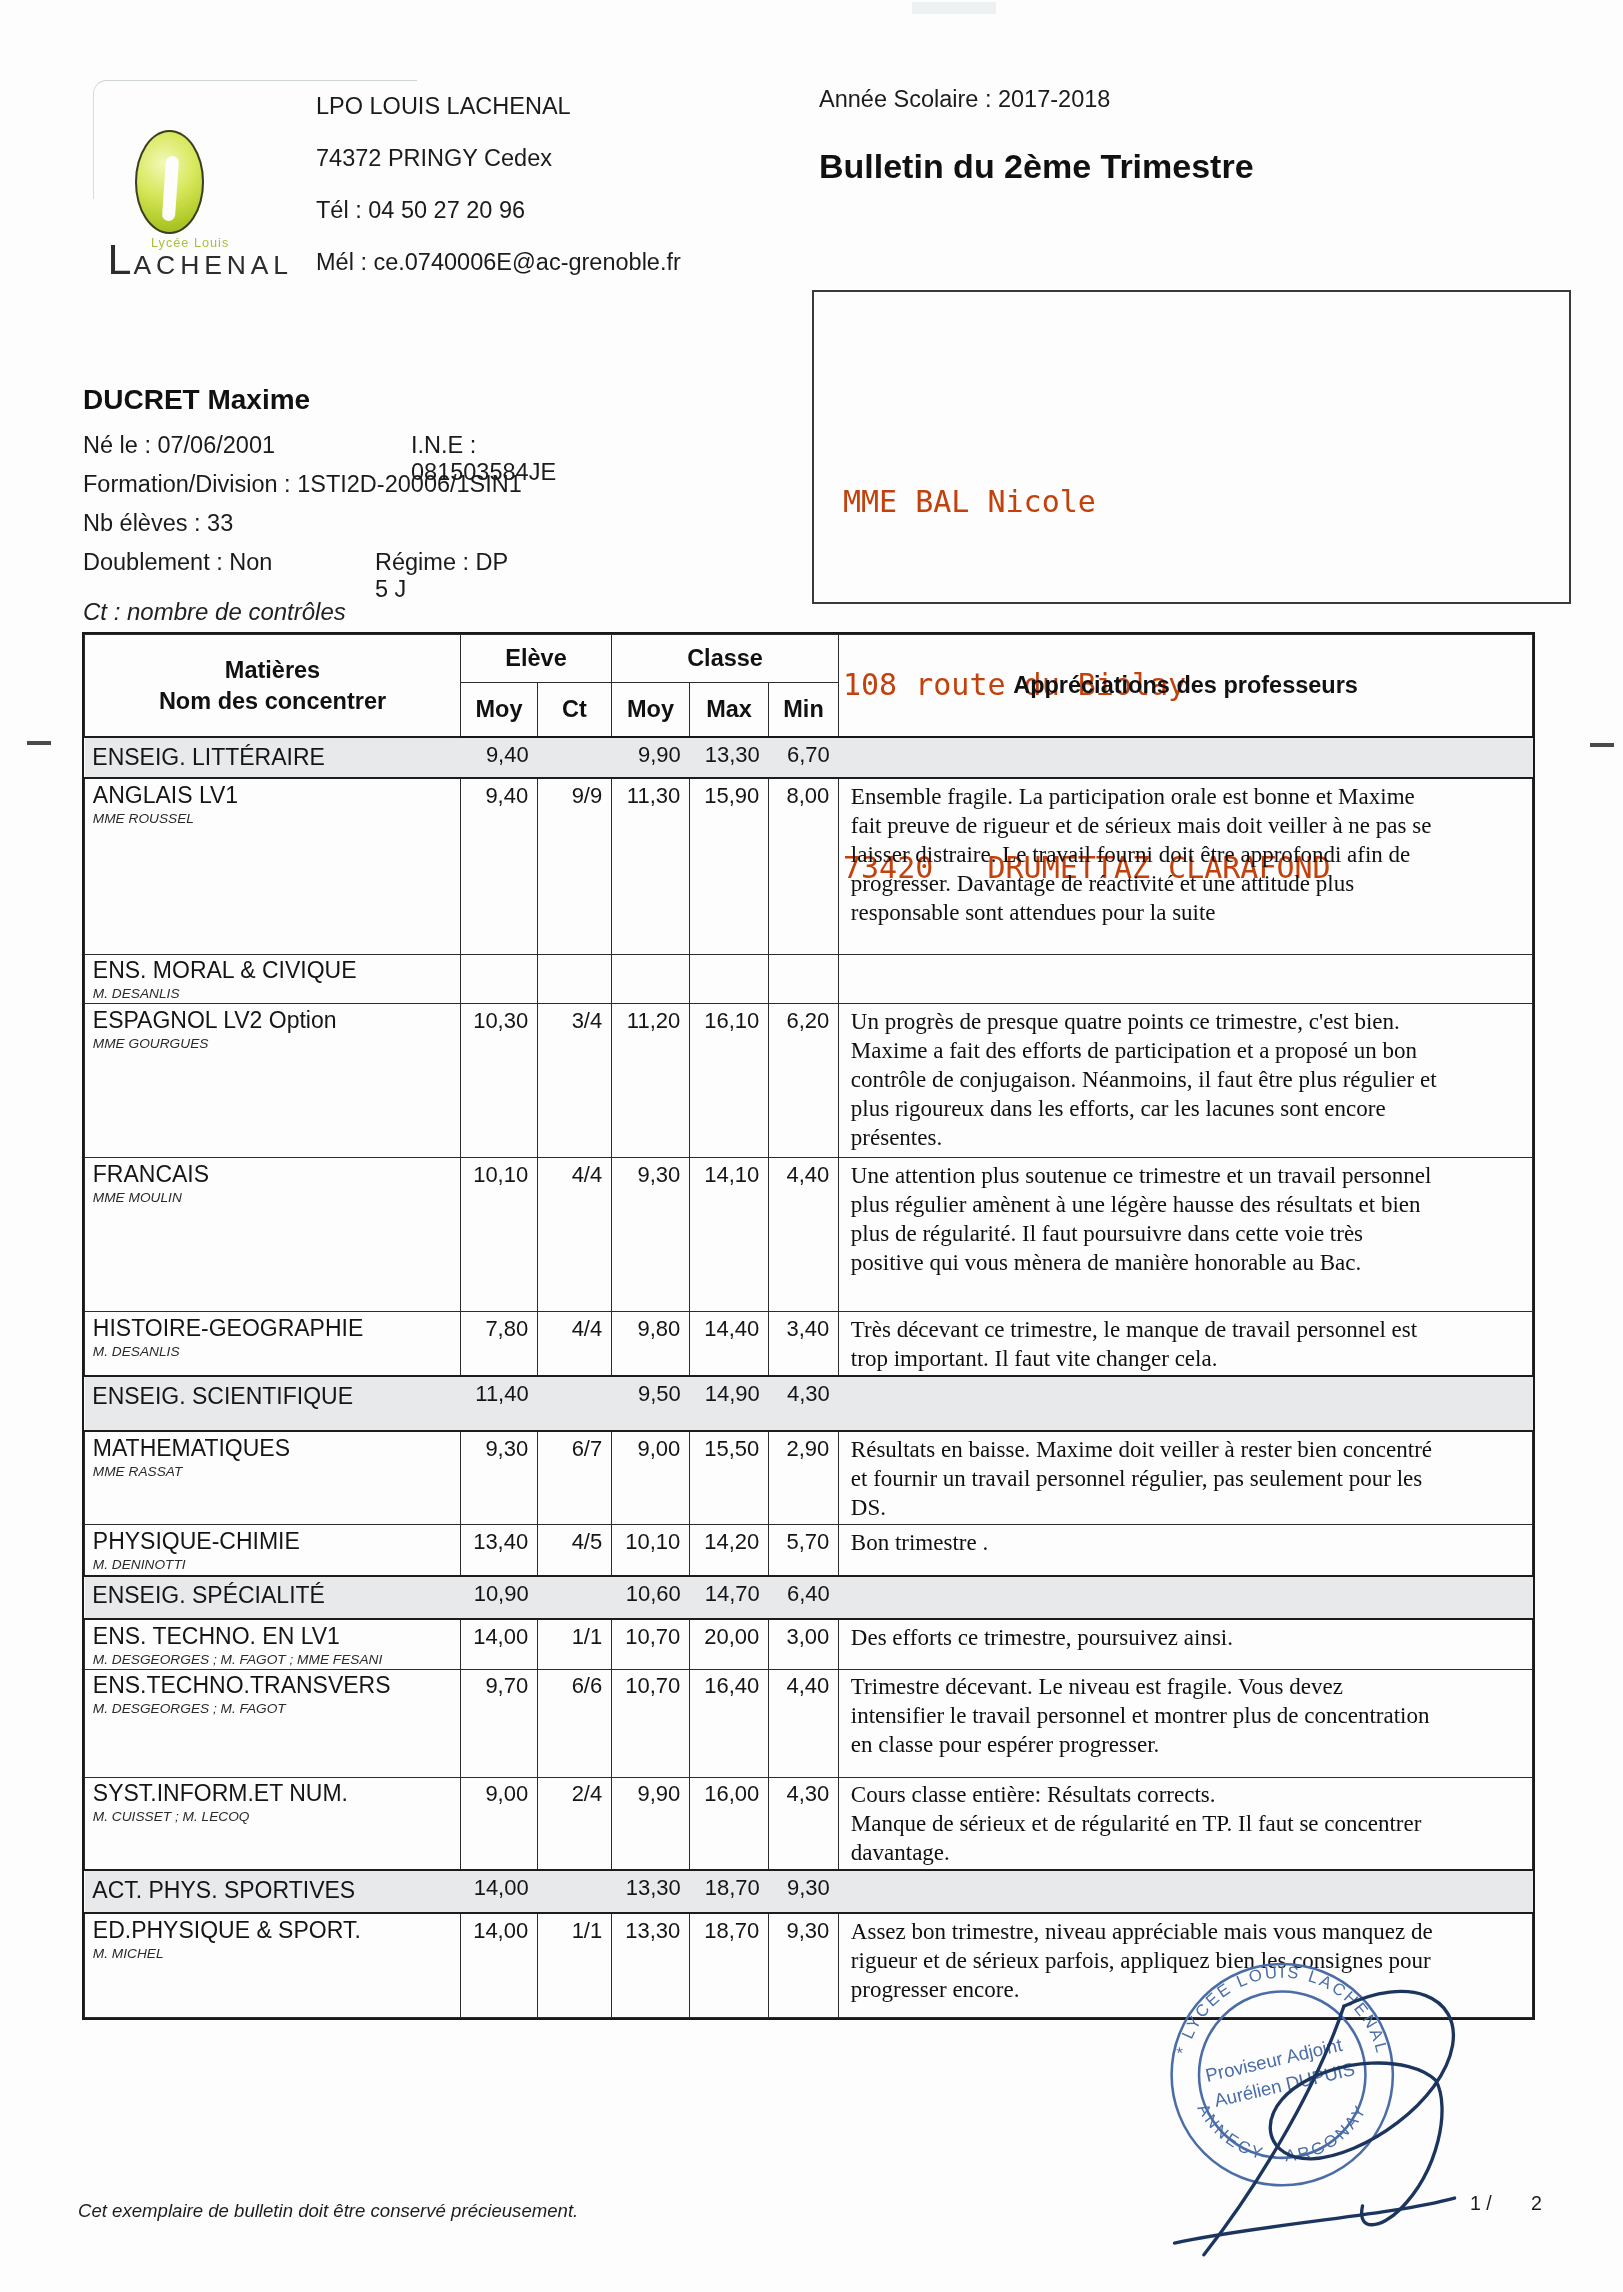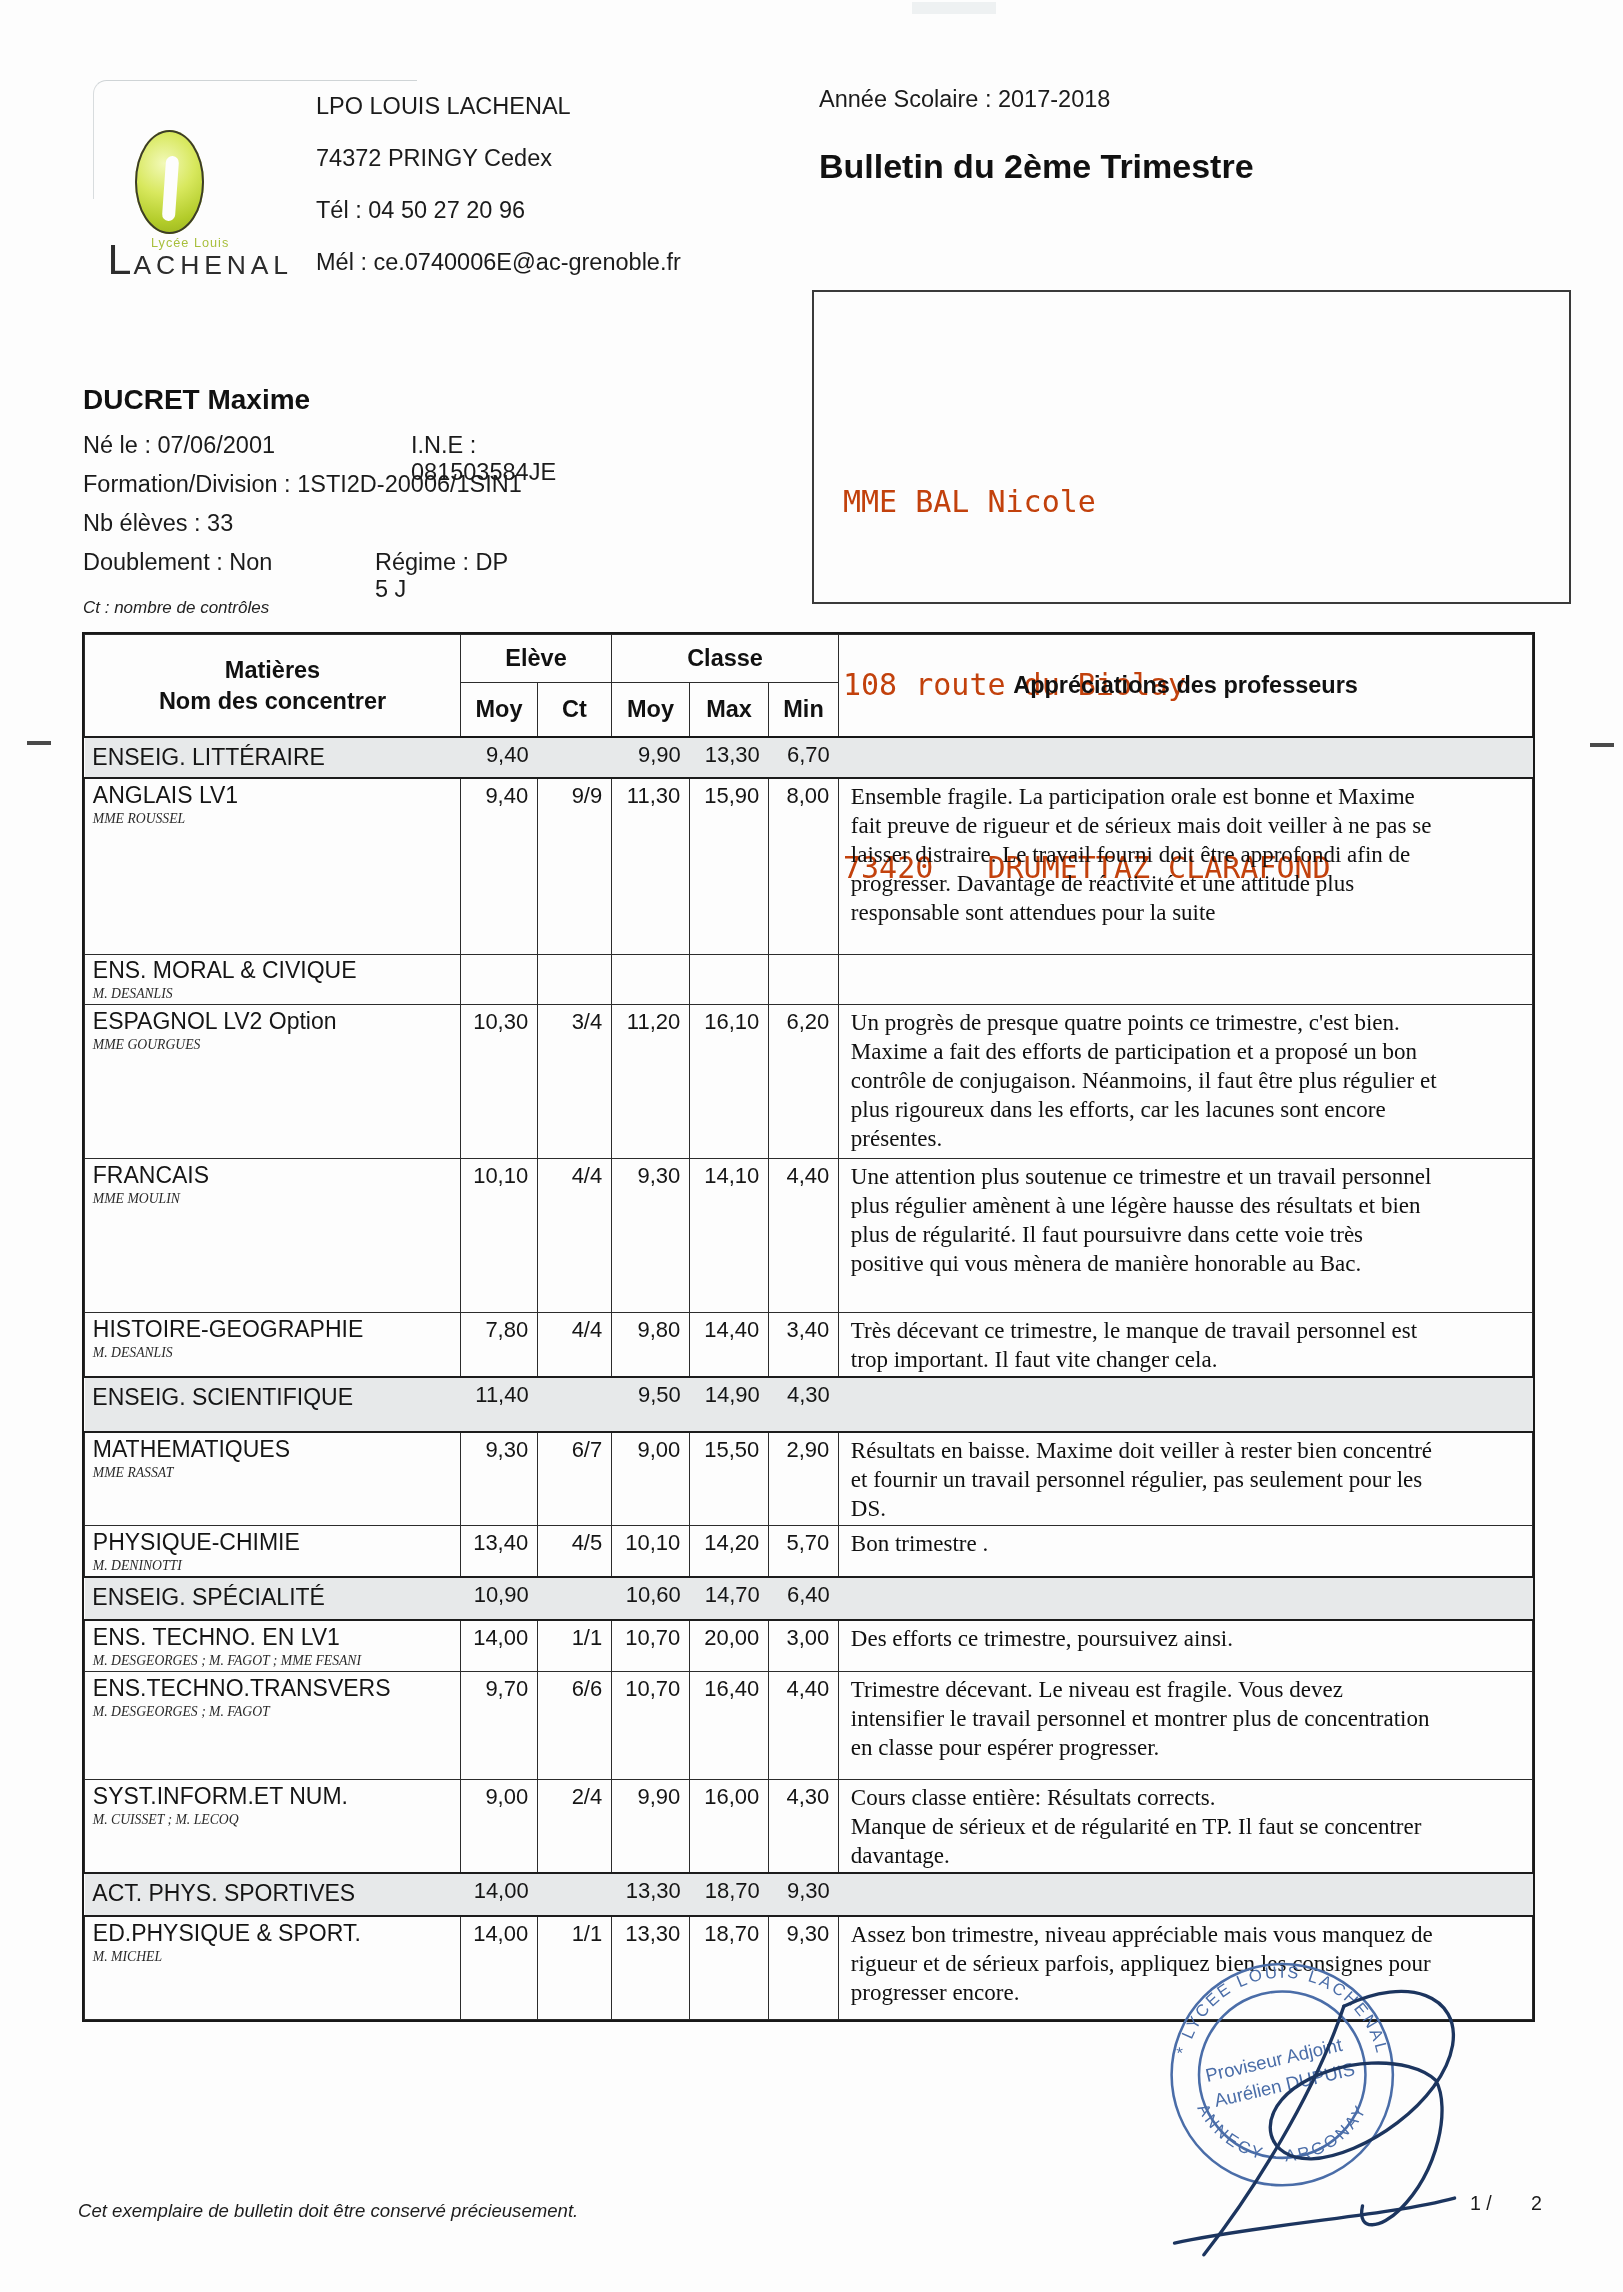--- a/index.html
+++ b/index.html
@@ -26,33 +26,33 @@
   .title{position:absolute;left:819px;top:147px;font-size:34px;font-weight:bold;color:#111;}
   .addr-box{position:absolute;left:812px;top:290px;width:755px;height:310px;border:2px solid #3a3a3a;}
   .addr-lines{position:absolute;left:29px;top:57px;font-family:"DejaVu Sans Mono",monospace;
               font-size:30px;line-height:61px;white-space:pre;color:#c2410c;}
   
   .student{position:absolute;left:83px;top:384px;font-size:23.5px;color:#1b1b1b;}
   .student .name{font-size:28px;font-weight:bold;margin-bottom:15.7px;color:#111;}
   .student .line{position:relative;height:39px;}
   .ine{position:absolute;left:328px;top:0;}
   .regime{position:absolute;left:292px;top:0;}
-  .legend{position:absolute;left:83px;top:598px;font-size:17px;font-style:italic;color:#222;text-align:center;}
+  .legend{position:absolute;left:83px;top:598px;font-size:24px;font-style:italic;color:#222;text-align:center;}
   
   .table-wrap{position:absolute;left:82px;top:632px;width:1449px;border:2.9px solid #191919;}
   table.grades{border-collapse:collapse;table-layout:fixed;width:1449px;}
   .grades th,.grades td{border:1.5px solid #2c2c2c;vertical-align:top;overflow:hidden;}
   .grades thead th{font-size:23.5px;font-weight:bold;text-align:center;vertical-align:middle;color:#111;}
   .grades thead tr.h1 th{height:45px;}
   .grades thead tr.h2 th{height:51px;border-bottom:2.9px solid #161616;}
   th.h-matieres{line-height:31px;}
   th.h-appr{border-bottom:2.9px solid #161616;}
   .c-subj{padding:2.9px 5.9px 2px 7.8px;}
   .subj-name{font-size:23px;color:#151515;}
-  .subj-teachers{font-size:13.7px;font-style:italic;color:#2a2a2a;margin-top:2px;font-family:Liberation Serif, serif;}
+  .subj-teachers{font-size:13.7px;font-style:italic;color:#2a2a2a;margin-top:2px;}
   .c-num{text-align:right;padding:3.9px 8.8px 0 0;font-size:22px;color:#151515;}
   .c-appr{padding:2.9px 9.8px 2px 11.8px;font-family:"Liberation Serif",serif;font-size:23px;
           line-height:29px;color:#101010;}
   .appr-line{max-width:588px;}
   .row-section td{background:#e7e9ea;border-left:none;border-right:none;
                   border-top:2.4px solid #1c1c1c;border-bottom:2.4px solid #1c1c1c;}
   .row-section .subj-name{padding-top:2.9px;}
   
   #rows tr:nth-child(1){height:41px;} #rows tr:nth-child(2){height:176px;}
   #rows tr:nth-child(3){height:45px;} #rows tr:nth-child(4){height:154px;}

